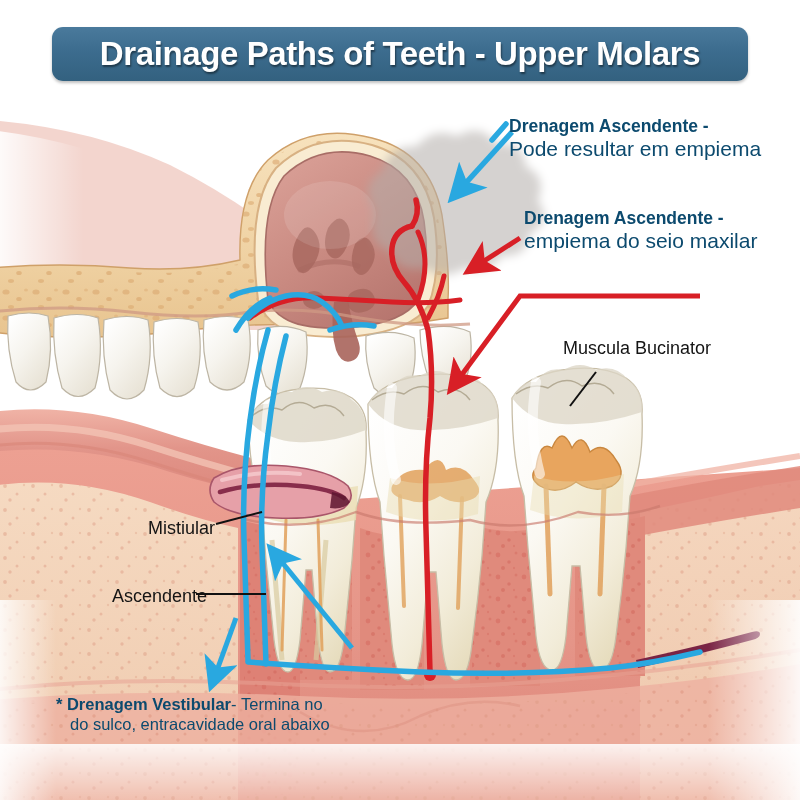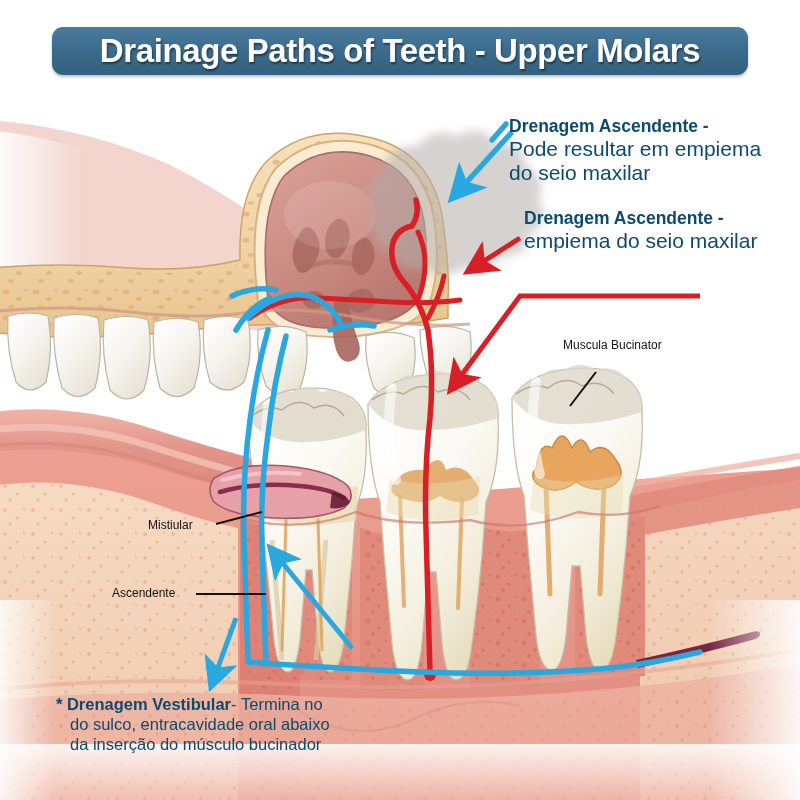--- a/index.html
+++ b/index.html
@@ -25,21 +25,21 @@
     width: 800px;
     height: 800px;
   }
 
   
   #title-bar {
     position: absolute;
     left: 52px;
     top: 27px;
     width: 696px;
-    height: 48px;
+    height: 54px;
     background: linear-gradient(180deg, #4a7a9c 0%, #3c6c8e 45%, #33617f 100%);
     border-radius: 11px;
     box-shadow: 0 2px 3px rgba(0,0,0,0.25);
     display: flex;
     align-items: center;
     justify-content: center;
     box-sizing: border-box;
   }
   #title-text {
     color: #ffffff;
@@ -61,21 +61,21 @@
     font-weight: bold;
     font-size: 17.5px;
   }
   .anno .bd {
     font-weight: normal;
     font-size: 21px;
   }
   .anno-plain {
     position: absolute;
     color: #141414;
-    font-size: 12px;
+    font-size: 18px;
     white-space: nowrap;
   }
   #anno-asc1 { left: 509px; top: 117px; width: 260px; }
   #anno-asc2 { left: 524px; top: 209px; width: 260px; }
   #anno-muscula { left: 563px; top: 338px; }
   #anno-mistiular { left: 148px; top: 518px; }
   #anno-bucinator { left: 112px; top: 586px; }
   #anno-foot {
     left: 56px; top: 695px; width: 330px;
     line-height: 1.2;
@@ -412,37 +412,35 @@
     <path d="M196,594 L266,594" fill="none" stroke="#111111" stroke-width="2"></path>
   </svg>
 
   <div id="title-bar">
     <span id="title-text">Drainage Paths of Teeth - Upper Molars</span>
   </div>
 
   <div class="anno" id="anno-asc1">
     <div class="hd">Drenagem Ascendente -</div>
     <div class="bd">Pode resultar em empiema</div>
-    <div class="bd">do seio maxilar</div>
   </div>
 
   <div class="anno" id="anno-asc2">
     <div class="hd">Drenagem Ascendente -</div>
     <div class="bd">empiema do seio maxilar</div>
   </div>
 
   <div class="anno-plain" id="anno-muscula">Muscula Bucinator</div>
 
   <div class="anno-plain" id="anno-mistiular">Mistiular</div>
 
   <div class="anno-plain" id="anno-bucinator">Ascendente</div>
 
   <div class="anno" id="anno-foot">
     <div>
       <span class="hd">*</span>
       <span class="hd">Drenagem Vestibular</span><span class="bd">-</span>
       <span class="bd">Termina no</span>
     </div>
     <div class="bd" style="padding-left:14px">do sulco, entracavidade oral abaixo</div>
-    <div class="bd" style="padding-left:14px">da inserção do músculo bucinador</div>
   </div>
 
 </div>
 
 </body></html>

